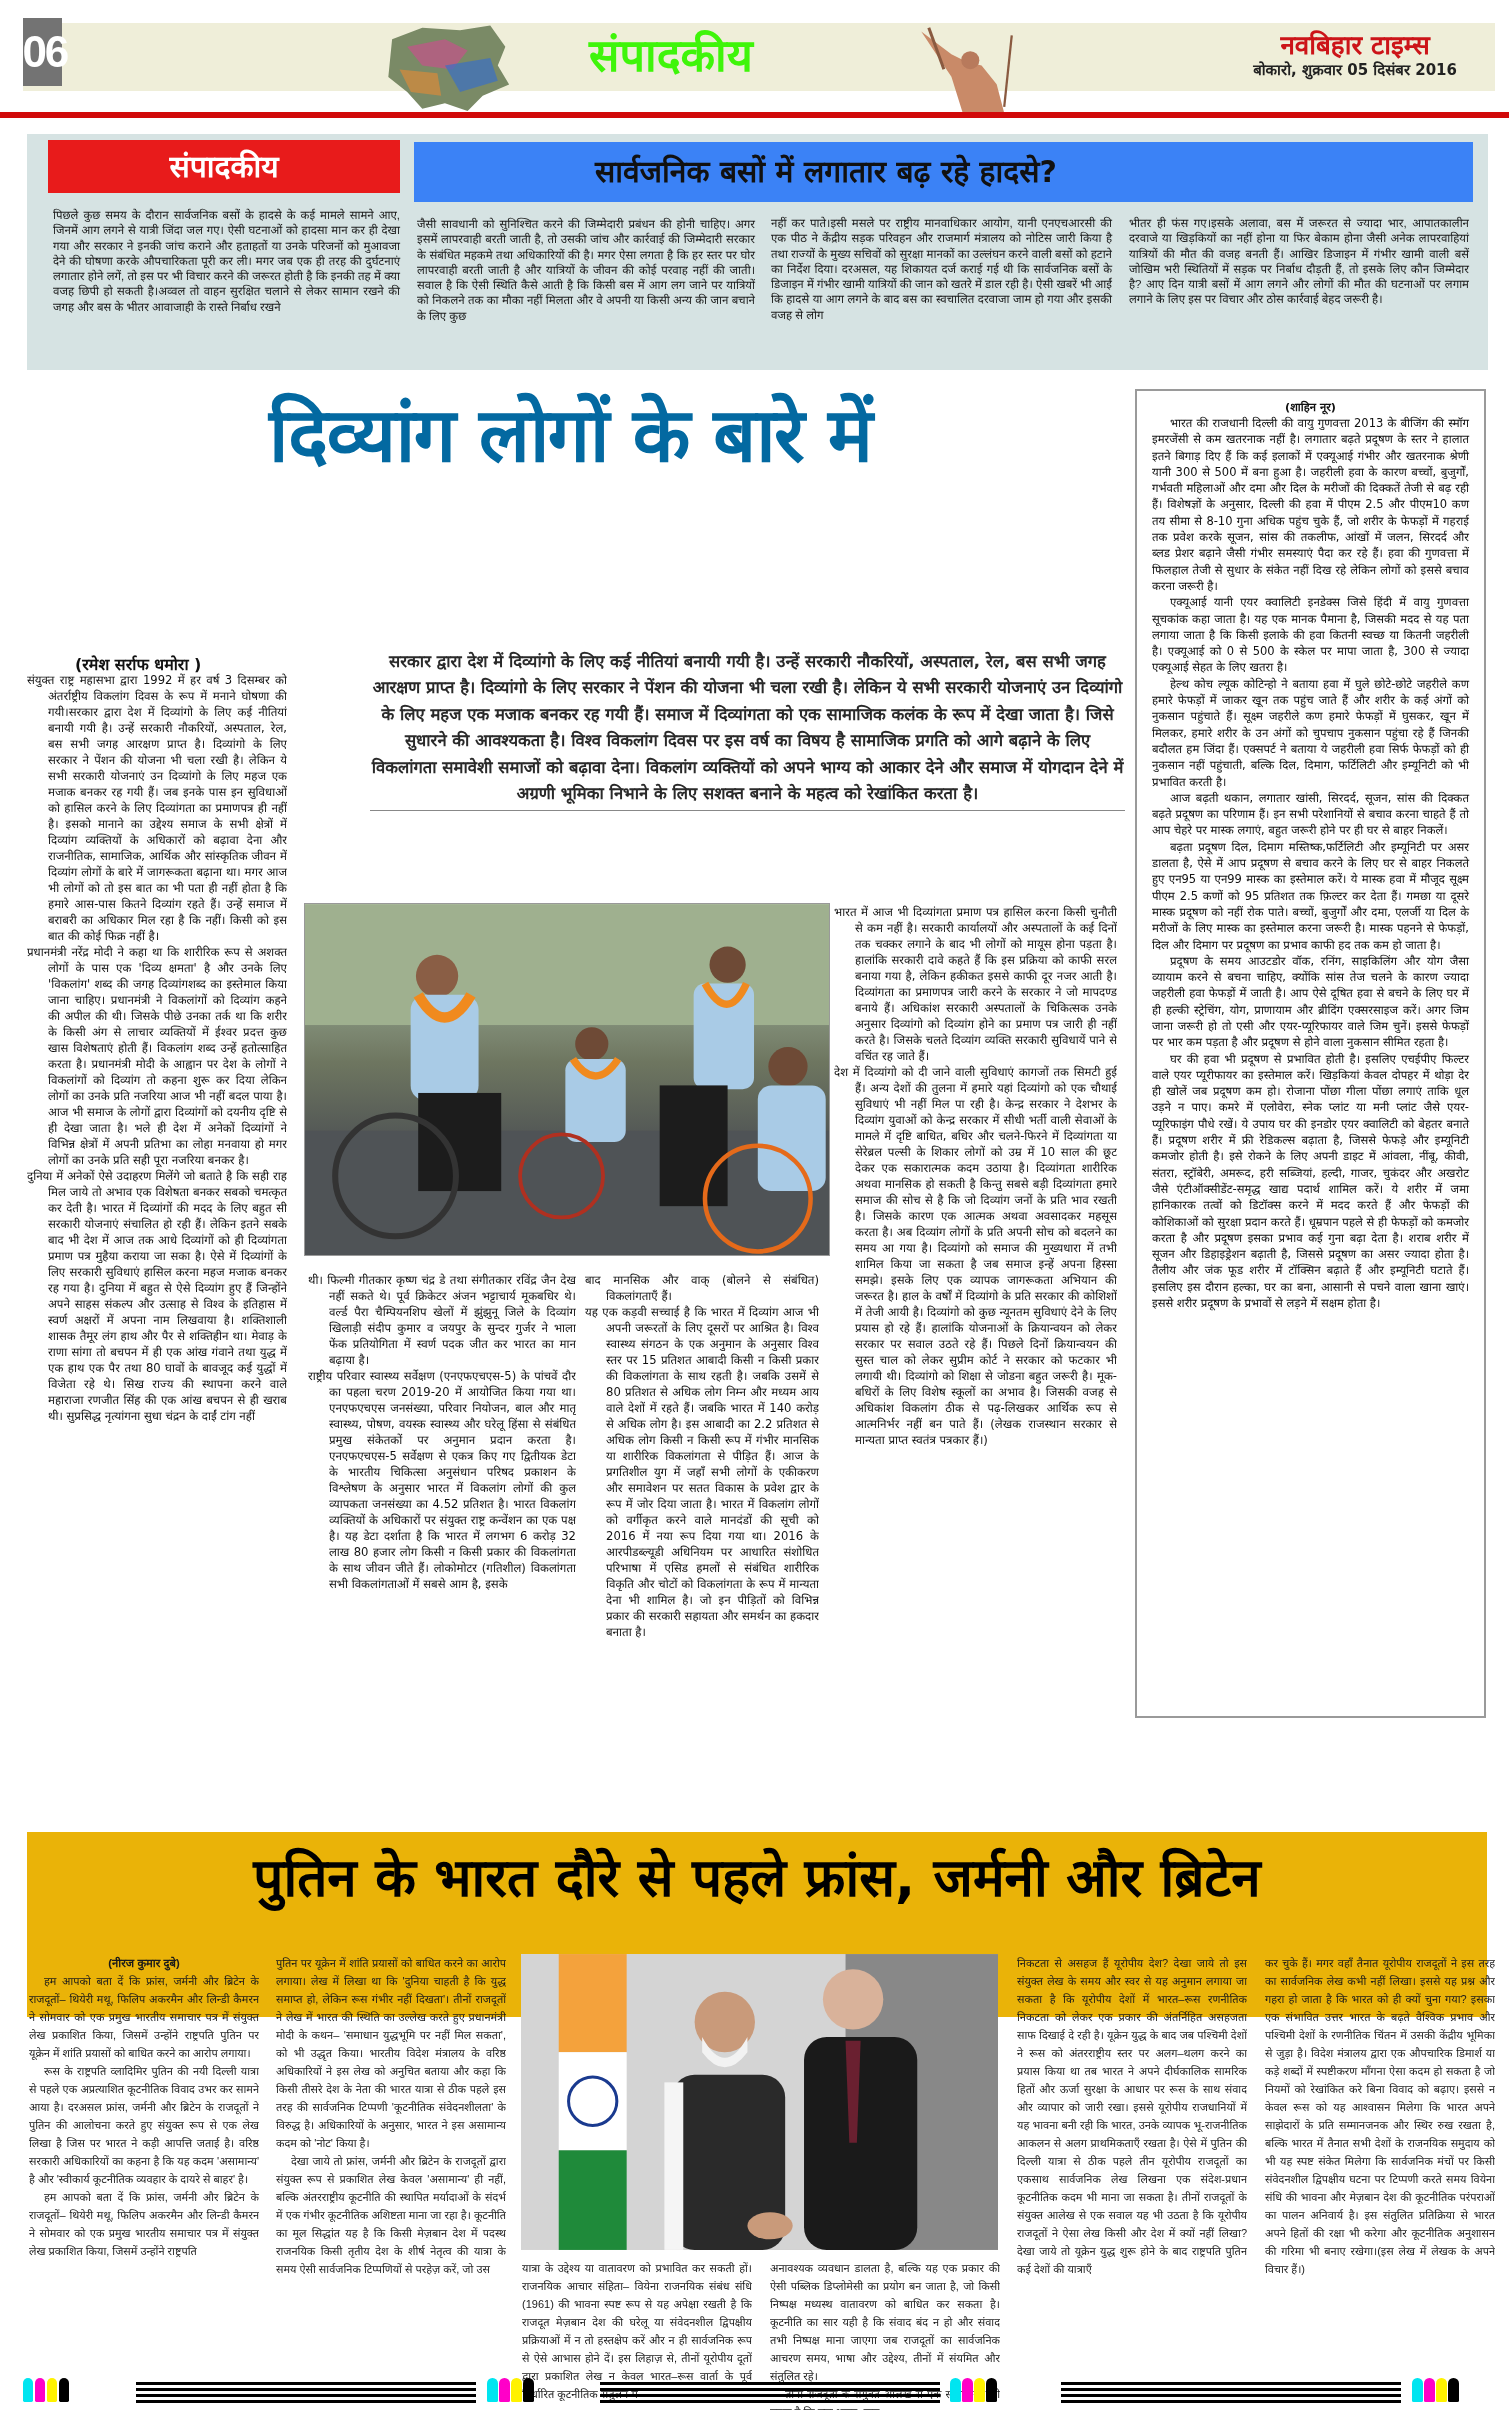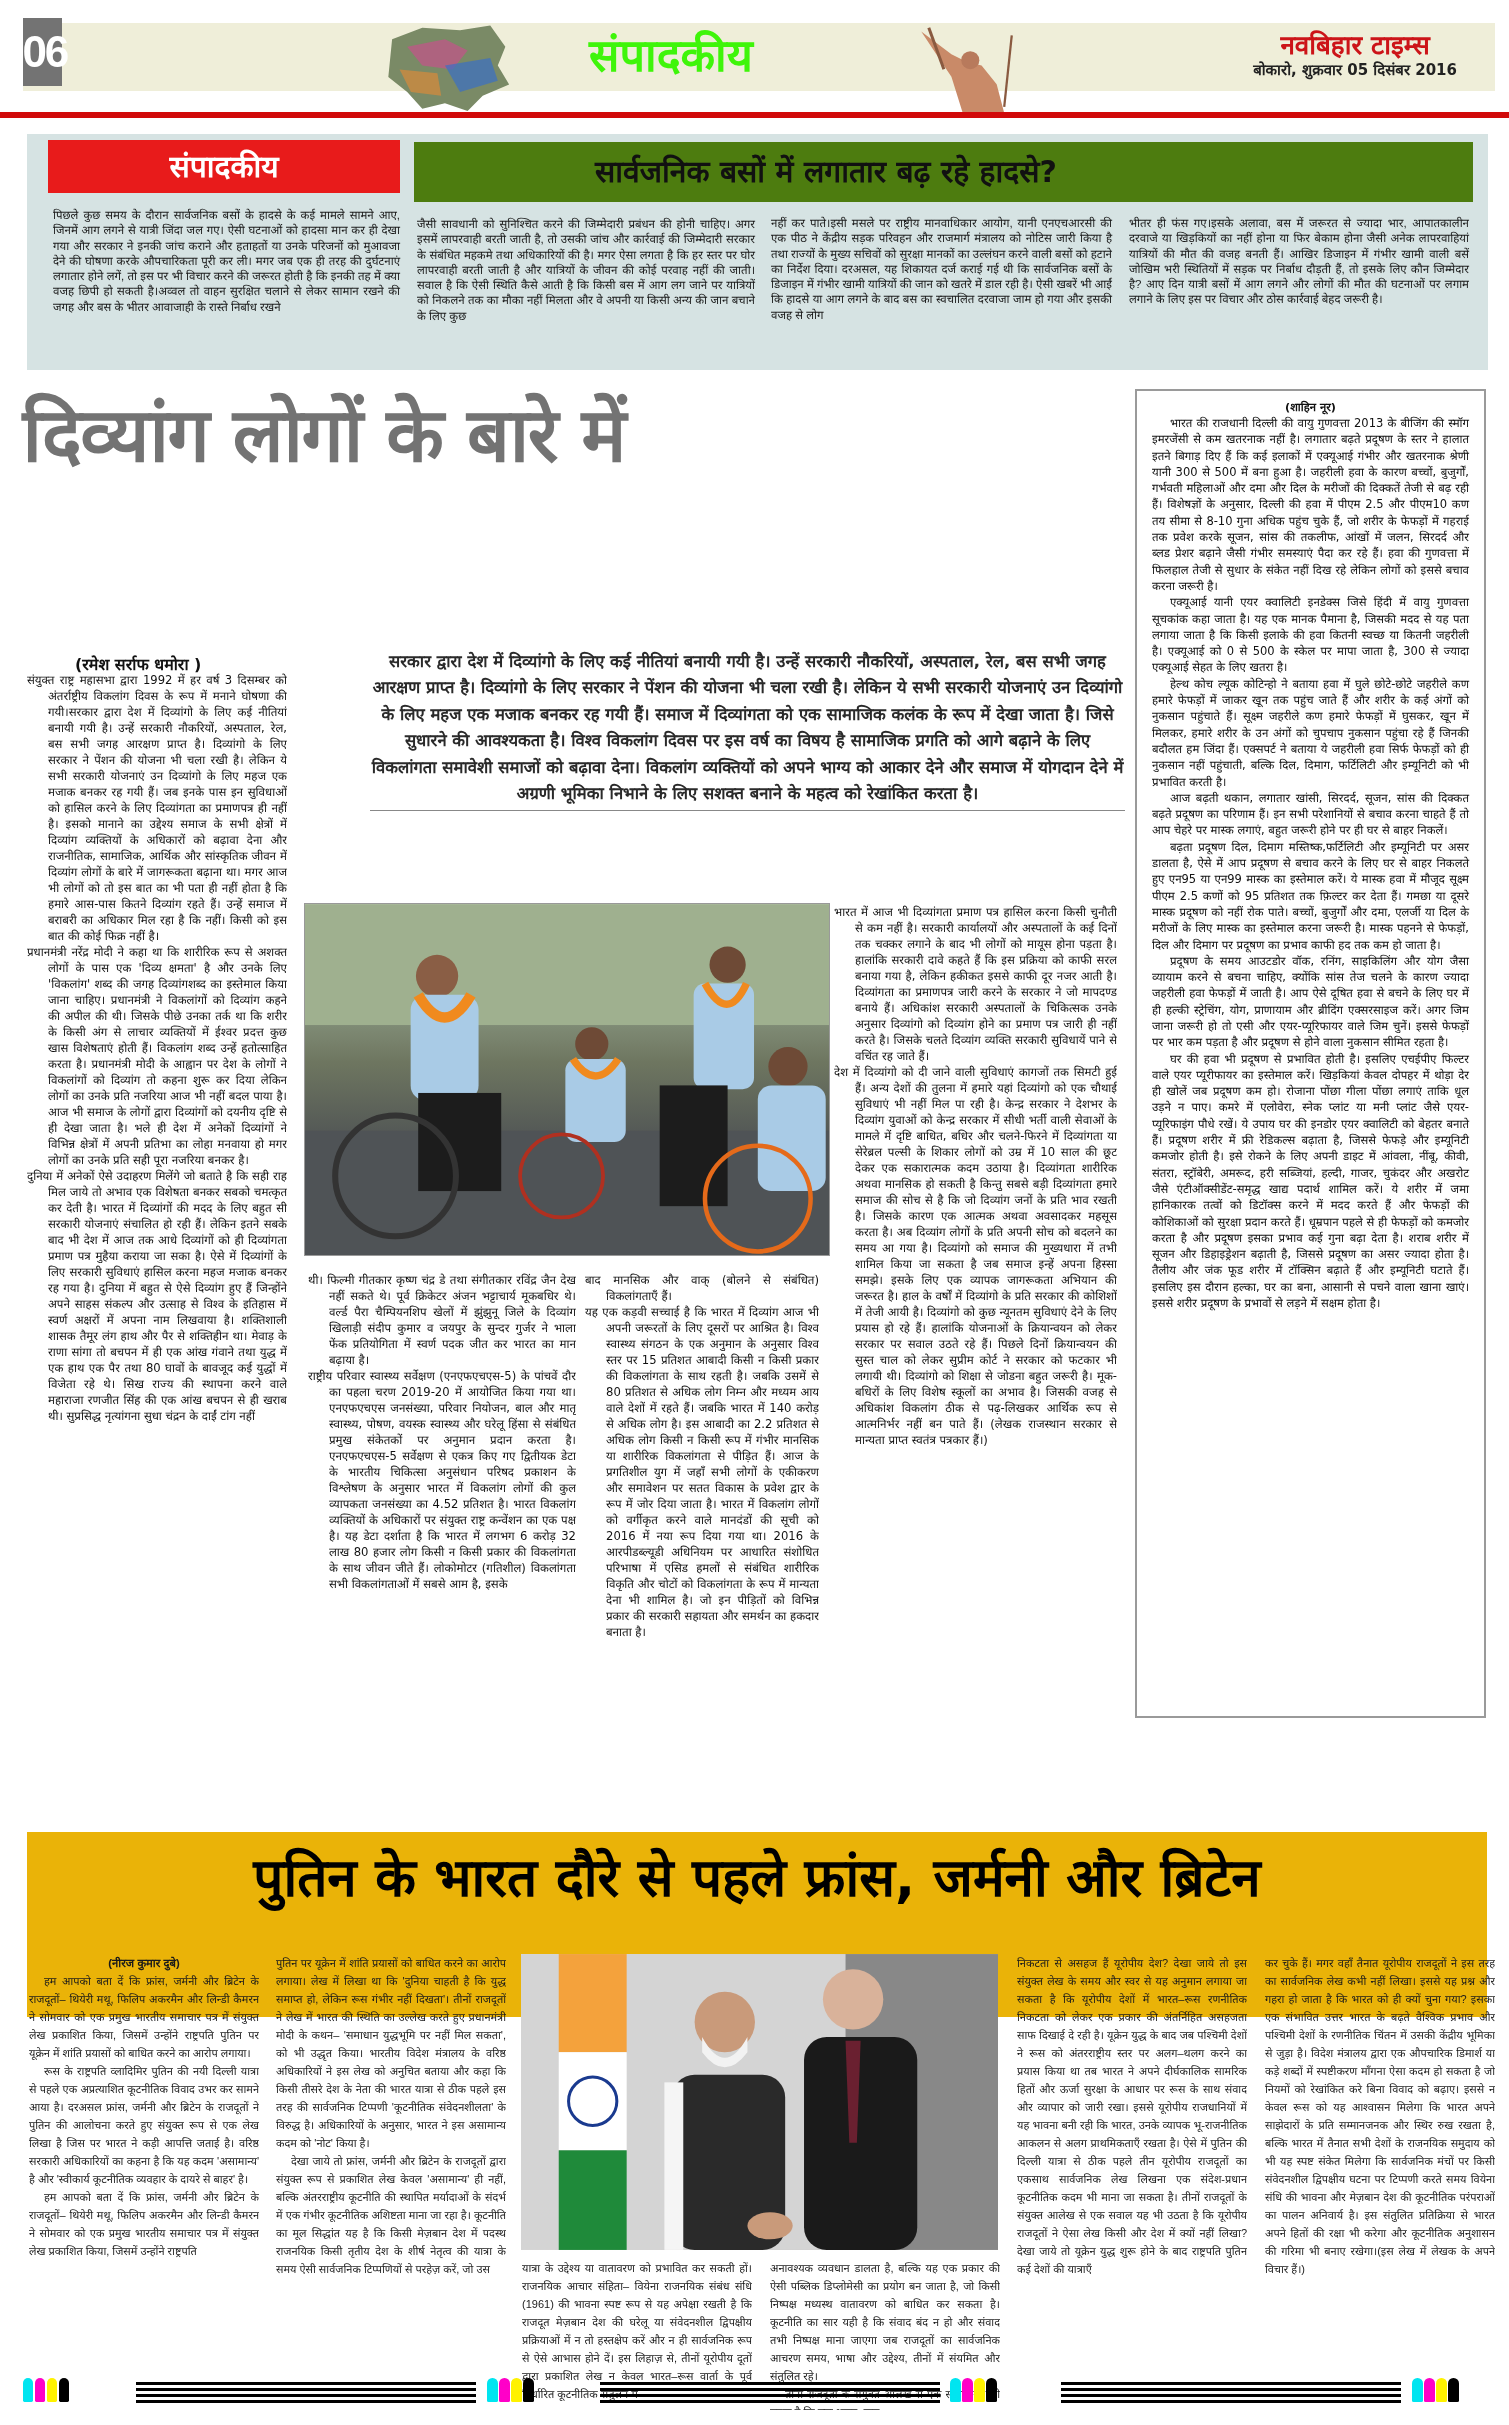--- a/index.html
+++ b/index.html
@@ -13,30 +13,30 @@
   .section-title { position: absolute; left: 589px; top: 26px; color: #3ff50a; font-size: 45px; font-weight: bold; line-height: 60px; font-family: "DejaVu Sans", sans-serif; }
   .statue { position: absolute; left: 891px; top: 24px; width: 151px; height: 89px; }
   .brand { position: absolute; right: 53px; top: 30px; text-align: center; }
   .brand-name { color: #cc1418; font-weight: bold; font-size: 26px; line-height: 30px; font-family: "DejaVu Sans", sans-serif; }
   .brand-date { color: #222; font-size: 15px; line-height: 21px; font-weight: bold; }
   .red-rule { position: absolute; left: 0; top: 112px; width: 1510px; height: 6px; background: #d10a0a; }
 
   
   .editorial { position: absolute; left: 27px; top: 134px; width: 1461px; height: 236px; background: #d6e3e3; }
   .ed-label { position: absolute; left: 21px; top: 6px; width: 352px; height: 53px; background: #e81b1b; color: #fff; font-weight: bold; font-size: 30px; line-height: 53px; text-align: center; }
-  .ed-headline-box { position: absolute; left: 387px; top: 7.5px; width: 1059px; height: 60px; background: #4d7c0f; }
+  .ed-headline-box { position: absolute; left: 387px; top: 7.5px; width: 1059px; height: 60px; background: #3b82f6; }
   .ed-headline { position: absolute; left: 181px; top: 0; font-weight: bold; font-size: 30px; line-height: 60px; color: #111; white-space: nowrap; }
   .ed-col { position: absolute; top: 66px; font-size: 11.5px; line-height: 15.3px; text-align: justify; color: #1a1a1a; font-family: "Liberation Sans", sans-serif; }
   .ed-col1 { left: 26px; top: 74px; width: 347px; }
   .ed-col2 { left: 390px; top: 83px; width: 338px; }
   .ed-col3 { left: 744px; top: 82px; width: 341px; }
   .ed-col4 { left: 1102px; top: 82px; width: 340px; }
 
   
-  .big-headline { position: absolute; left: 22.6px; top: 389px; width: 1095px; font-weight: bold; font-size: 75px; line-height: 92px; color: #737373; letter-spacing: -1.5px; }
+  .big-headline { position: absolute; left: 22.6px; top: 389px; width: 1095px; text-align: center; font-weight: bold; font-size: 75px; line-height: 92px; color: #0369a1; letter-spacing: -1.5px; }
   .divyang-byline { position: absolute; left: 75px; top: 653px; width: 226px; text-align: left; font-size: 16px; font-weight: bold; }
   .divyang-col { position: absolute; font-size: 11.6px; line-height: 16px; text-align: justify; color: #111; }
   .divyang-col p { text-indent: -21px; padding-left: 21px; margin-bottom: 0; }
   .dc1 { left: 27px; top: 672px; width: 260px; height: 1034px; overflow: hidden; }
   .summary { position: absolute; left: 370px; top: 649px; width: 755px; font-weight: bold; font-size: 16.6px; line-height: 26.4px; text-align: center; color: #2a2a2a; border-bottom: 1.5px solid #888; padding-bottom: 3px; }
   .photo1 { position: absolute; left: 304px; top: 903px; width: 526px; height: 353px; border: 1.5px solid #999; overflow: hidden; background: linear-gradient(180deg, #b8c8b0 0%, #8f9e88 25%, #6e7660 45%, #4e5254 70%, #5a5c60 100%); }
   .dc2 { left: 308px; top: 1272px; width: 268px; height: 438px; overflow: hidden; }
   .dc3 { left: 585px; top: 1272px; width: 234px; height: 438px; overflow: hidden; }
   .dc4 { left: 834px; top: 904px; width: 283px; height: 814px; overflow: hidden; }
 

